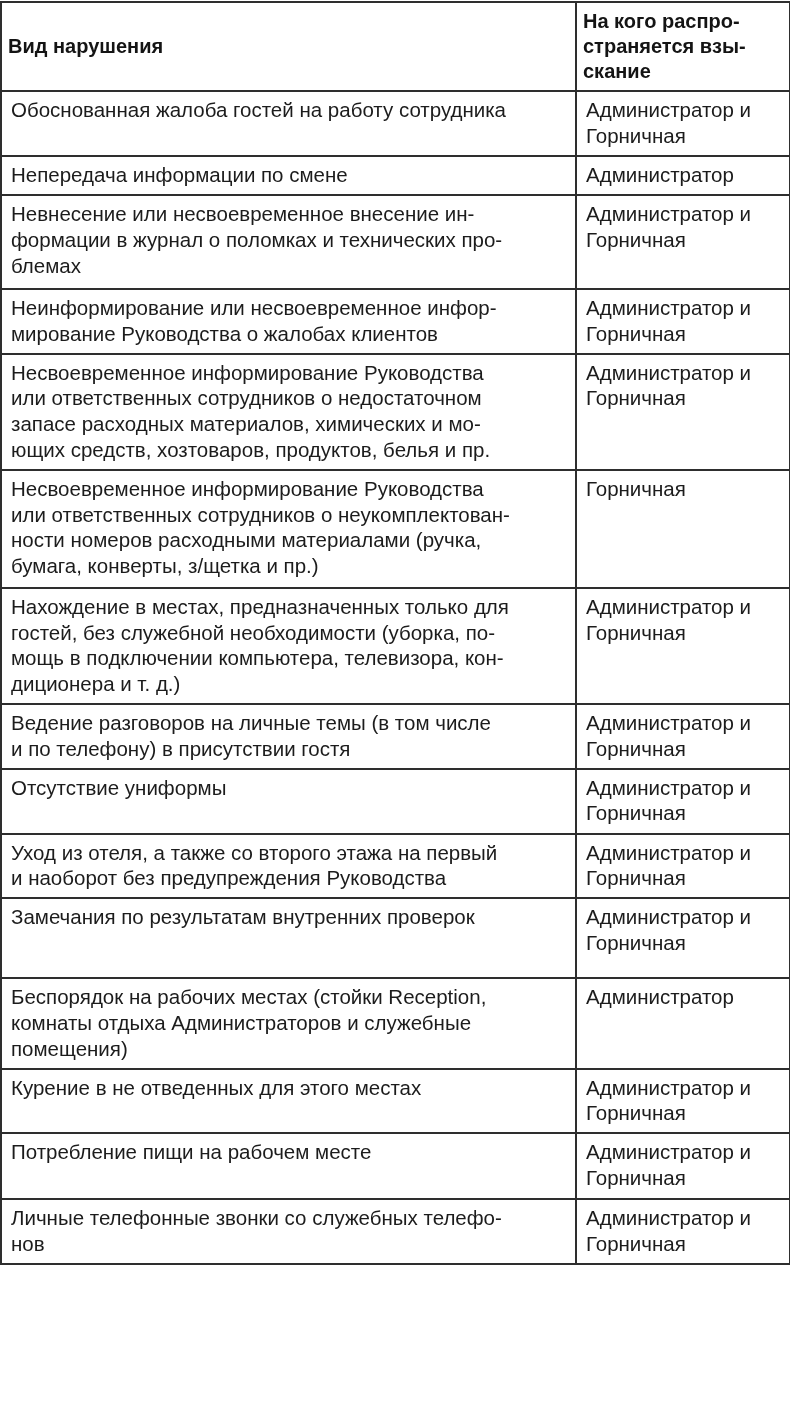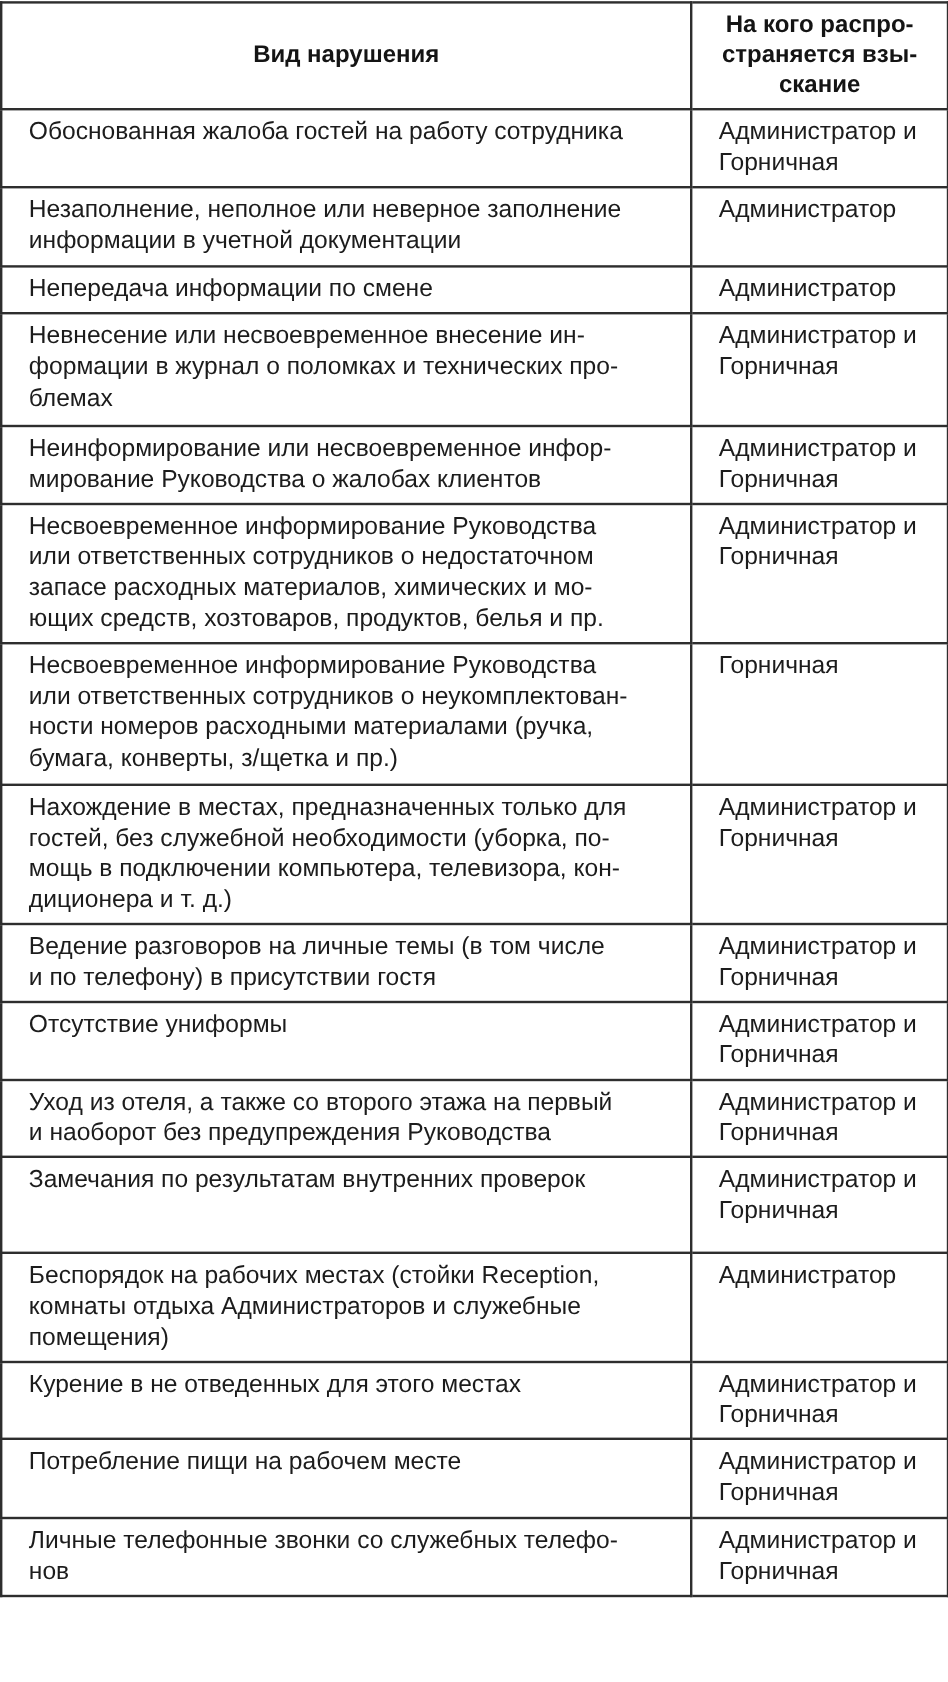--- a/index.html
+++ b/index.html
@@ -19,30 +19,30 @@
       position: absolute;
       left: 0;
       top: 1px;
       width: 789px;
       border-collapse: collapse;
       table-layout: fixed;
     }
     table.penalties td, table.penalties th {
       border: 2px solid #2e2e2e;
       vertical-align: top;
-      padding: 5px 8px 6px 22px;
+      padding: 5px 8px 6px 9px;
       font-size: 20.5px;
       line-height: 25.8px;
       text-align: left;
       font-weight: normal;
       overflow: hidden;
     }
     table.penalties th {
       font-weight: bold;
-      text-align: center;
+      text-align: left;
       vertical-align: middle;
       font-size: 20px;
       line-height: 25px;
       padding: 4px 6px;
       color: #141414;
     }
     col.c1 { width: 575px; }
     col.c2 { width: 214px; }
   </style>
 </head>
@@ -58,25 +58,20 @@
       <th>Вид нарушения</th>
       <th style="white-space:pre-line;">На кого распро-
 страняется взы-
 скание</th>
     </tr>
   </thead>
   <tbody id="rows">
       <tr style="height: 65px;">
         <td style="white-space: pre-line;">Обоснованная жалоба гостей на работу сотрудника</td>
         <td>Администратор и Горничная</td>
-      </tr>
-      <tr style="height: 66px;">
-        <td style="white-space: pre-line;">Незаполнение, неполное или неверное заполнение
-информации в учетной документации</td>
-        <td>Администратор</td>
       </tr>
       <tr style="height: 39px;">
         <td style="white-space: pre-line;">Непередача информации по смене</td>
         <td>Администратор</td>
       </tr>
       <tr style="height: 94px;">
         <td style="white-space: pre-line;">Невнесение или несвоевременное внесение ин-
 формации в журнал о поломках и технических про-
 блемах</td>
         <td>Администратор и Горничная</td>

